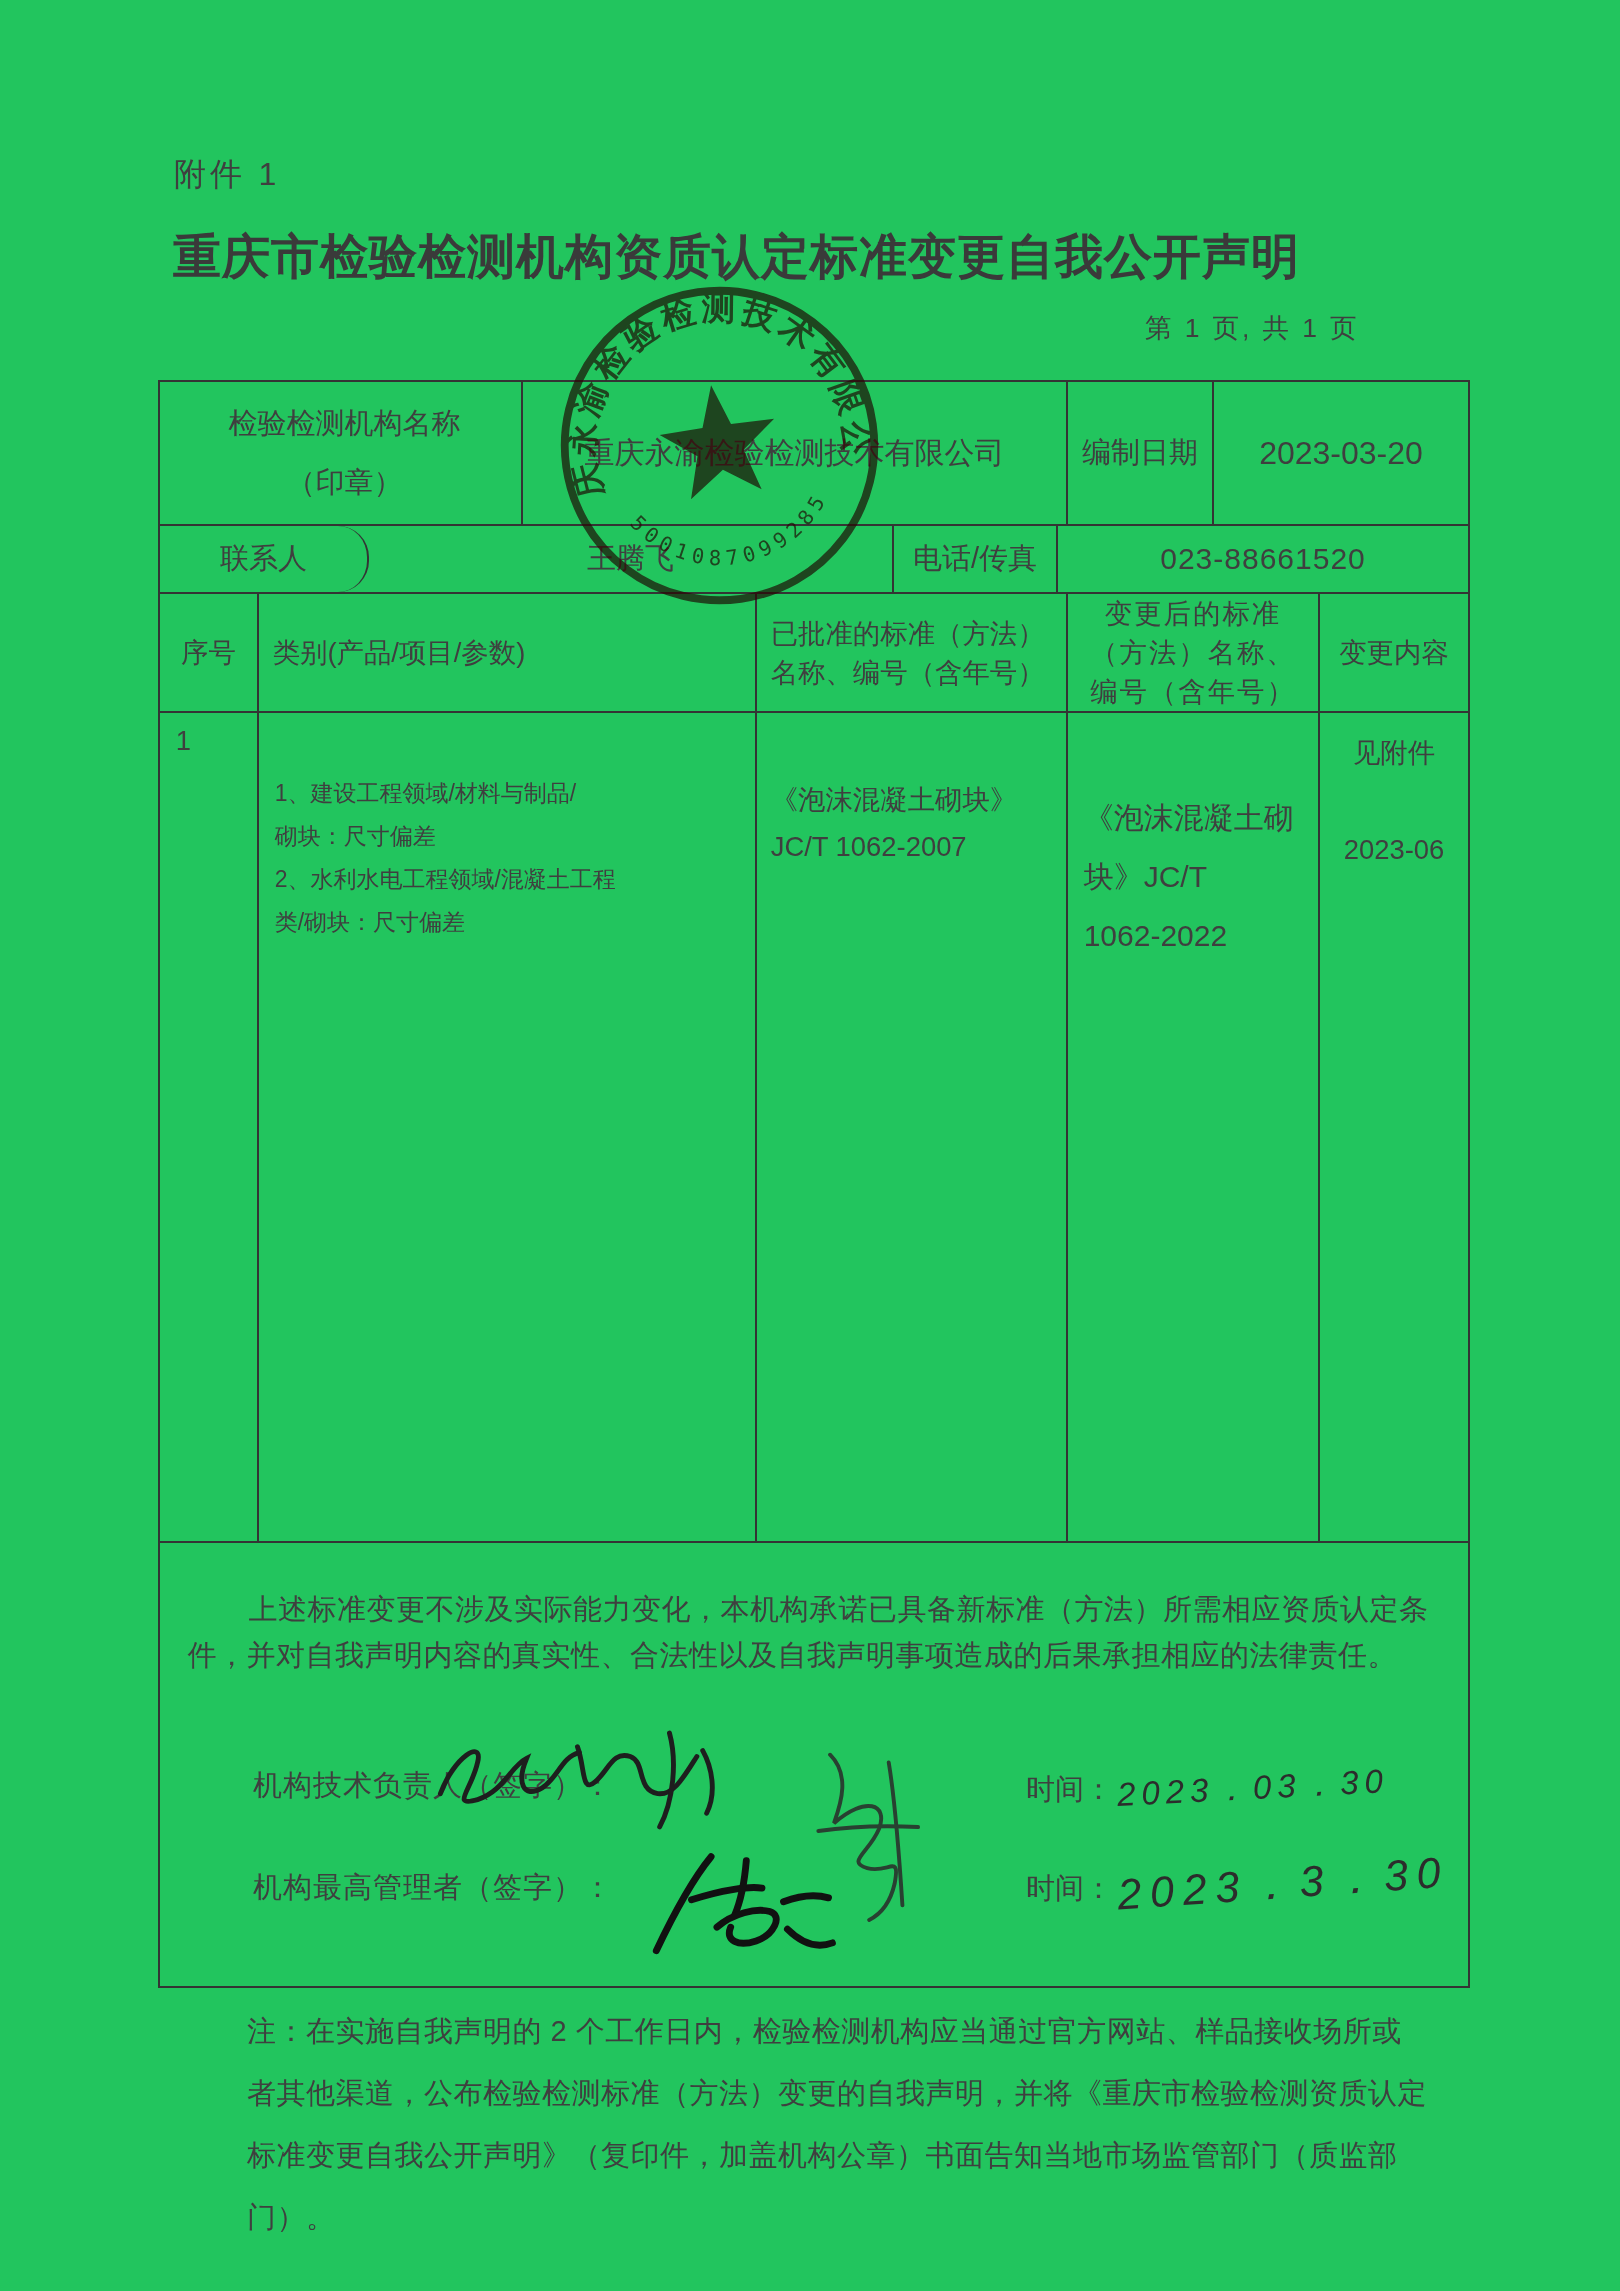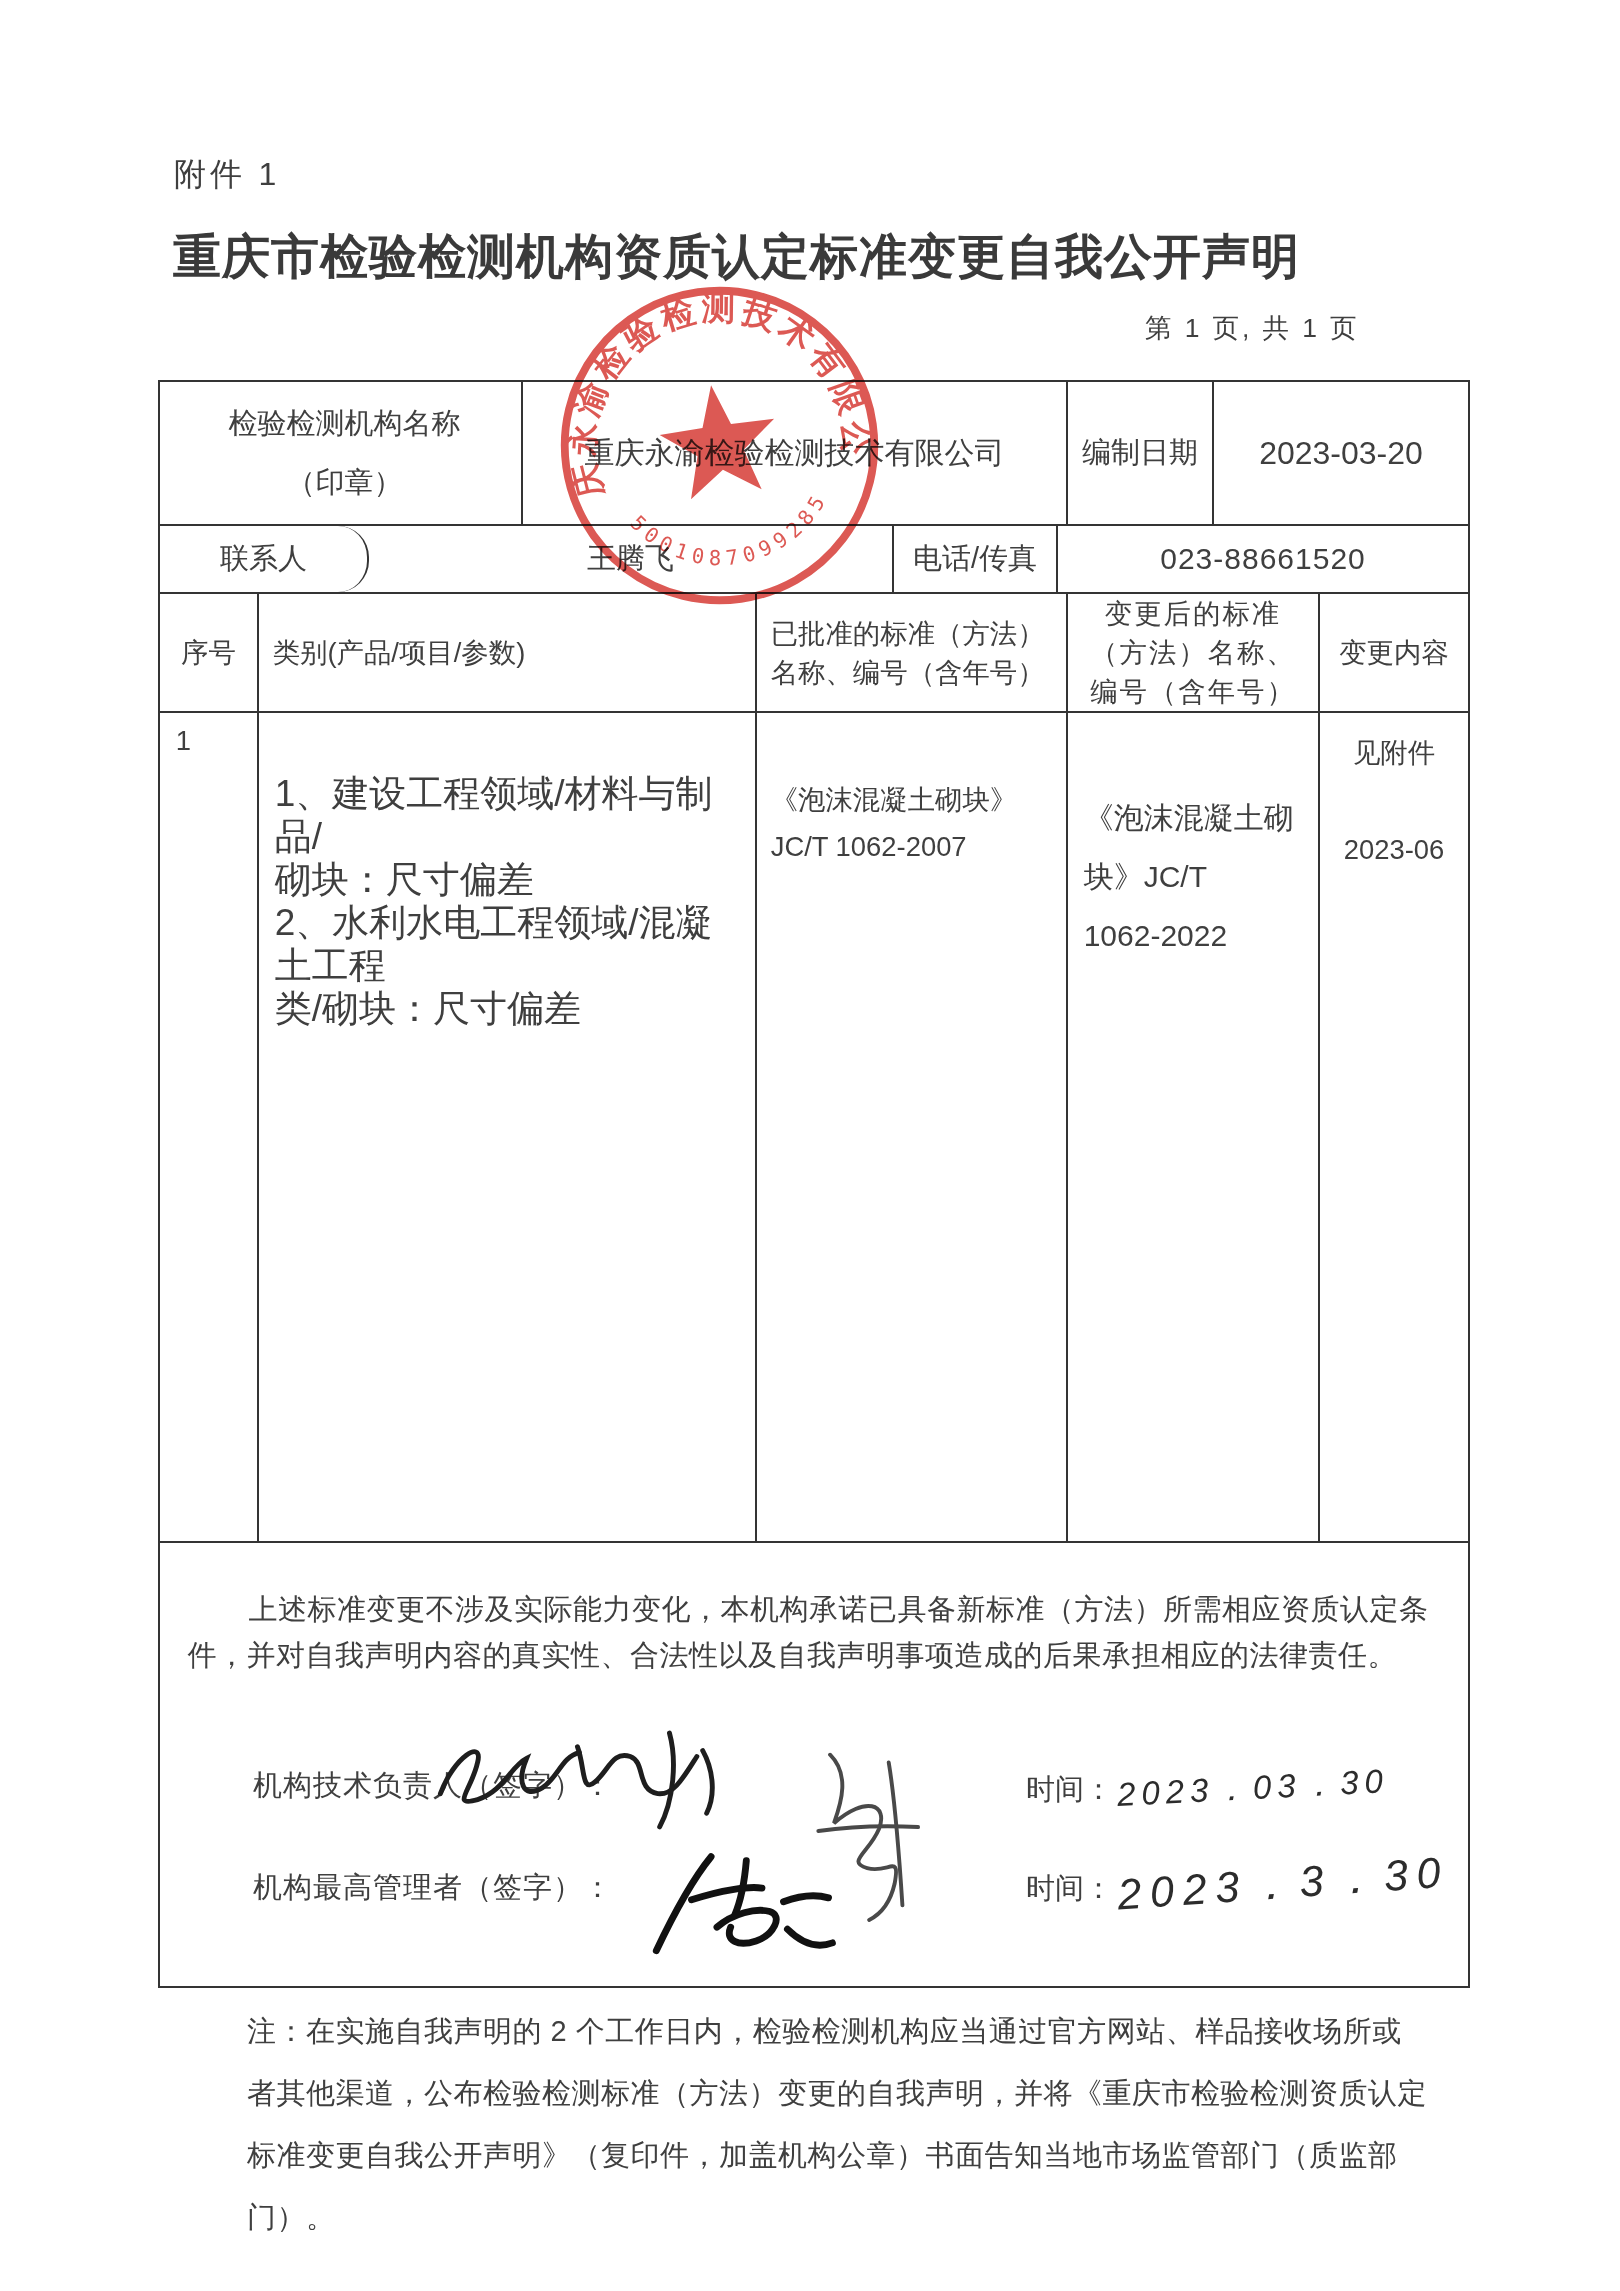--- a/index.html
+++ b/index.html
@@ -1,18 +1,18 @@
 <!DOCTYPE html>
 <html><head>
 <meta charset="utf-8">
 <style>
   html,body{margin:0;padding:0;background:#e8e8e6;}
   .page{
     position:relative; width:1620px; height:2292px; margin:0 auto;
-    background:#ffffff; overflow:hidden;
+    background:#22c55e; overflow:hidden;
     font-family:"Liberation Sans","DejaVu Sans",sans-serif;
     color:#3f3f3f;
   }
   .abs{position:absolute;}
   .attachment{left:174px; top:153px; font-size:32px; letter-spacing:3.9px;}
   .doc-title{left:173px; top:225px; font-size:48px; font-weight:bold; letter-spacing:1px; color:#3a3a3a; white-space:nowrap;}
   .page-indicator{left:1145px; top:310px; font-size:26.5px; letter-spacing:2.9px;}
 
   
   .doc-table{left:158px; top:380px; width:1308px; border:2.9px solid #343434;}
@@ -25,21 +25,21 @@
   .pre{white-space:pre-line;}
 
   .r1{height:142px;}
   .r2{height:66px;}
   .r3{height:117px;}
   .r4{height:828px;}
   .r5{height:443px;}
 
   .org-label{flex-direction:column; justify-content:space-evenly; line-height:33px;}
   .top-left{padding:11.8px 0 0 15.7px; font-size:27.4px;}
-  .cat-cell{padding:15.7px 9.8px 0 15.7px; font-size:37px; line-height:43px;}
+  .cat-cell{padding:15.7px 9.8px 0 15.7px; font-size:23px; line-height:43px;}
   .std-cell{padding:15.7px 7.8px 0 13.7px; font-size:27.4px; line-height:47px;}
   .newstd-cell{padding:15.7px 7.8px 0 15.7px; font-size:30px; line-height:59px;}
   .chg-cell{padding:21.6px 0 0 0; text-align:center; font-size:27.4px;}
   .chg-line2{margin-top:63px;}
   .hdr-cell{font-size:27.4px; line-height:39px;}
   .hdr-pad{padding:0 9.8px 0 13.7px; display:flex; align-items:center;}
   .newhdr{letter-spacing:2px;}
 
   
   .decl{padding:43px 25.5px 0 27.4px; font-size:29px; line-height:46px; text-indent:61px; letter-spacing:0.5px;}

